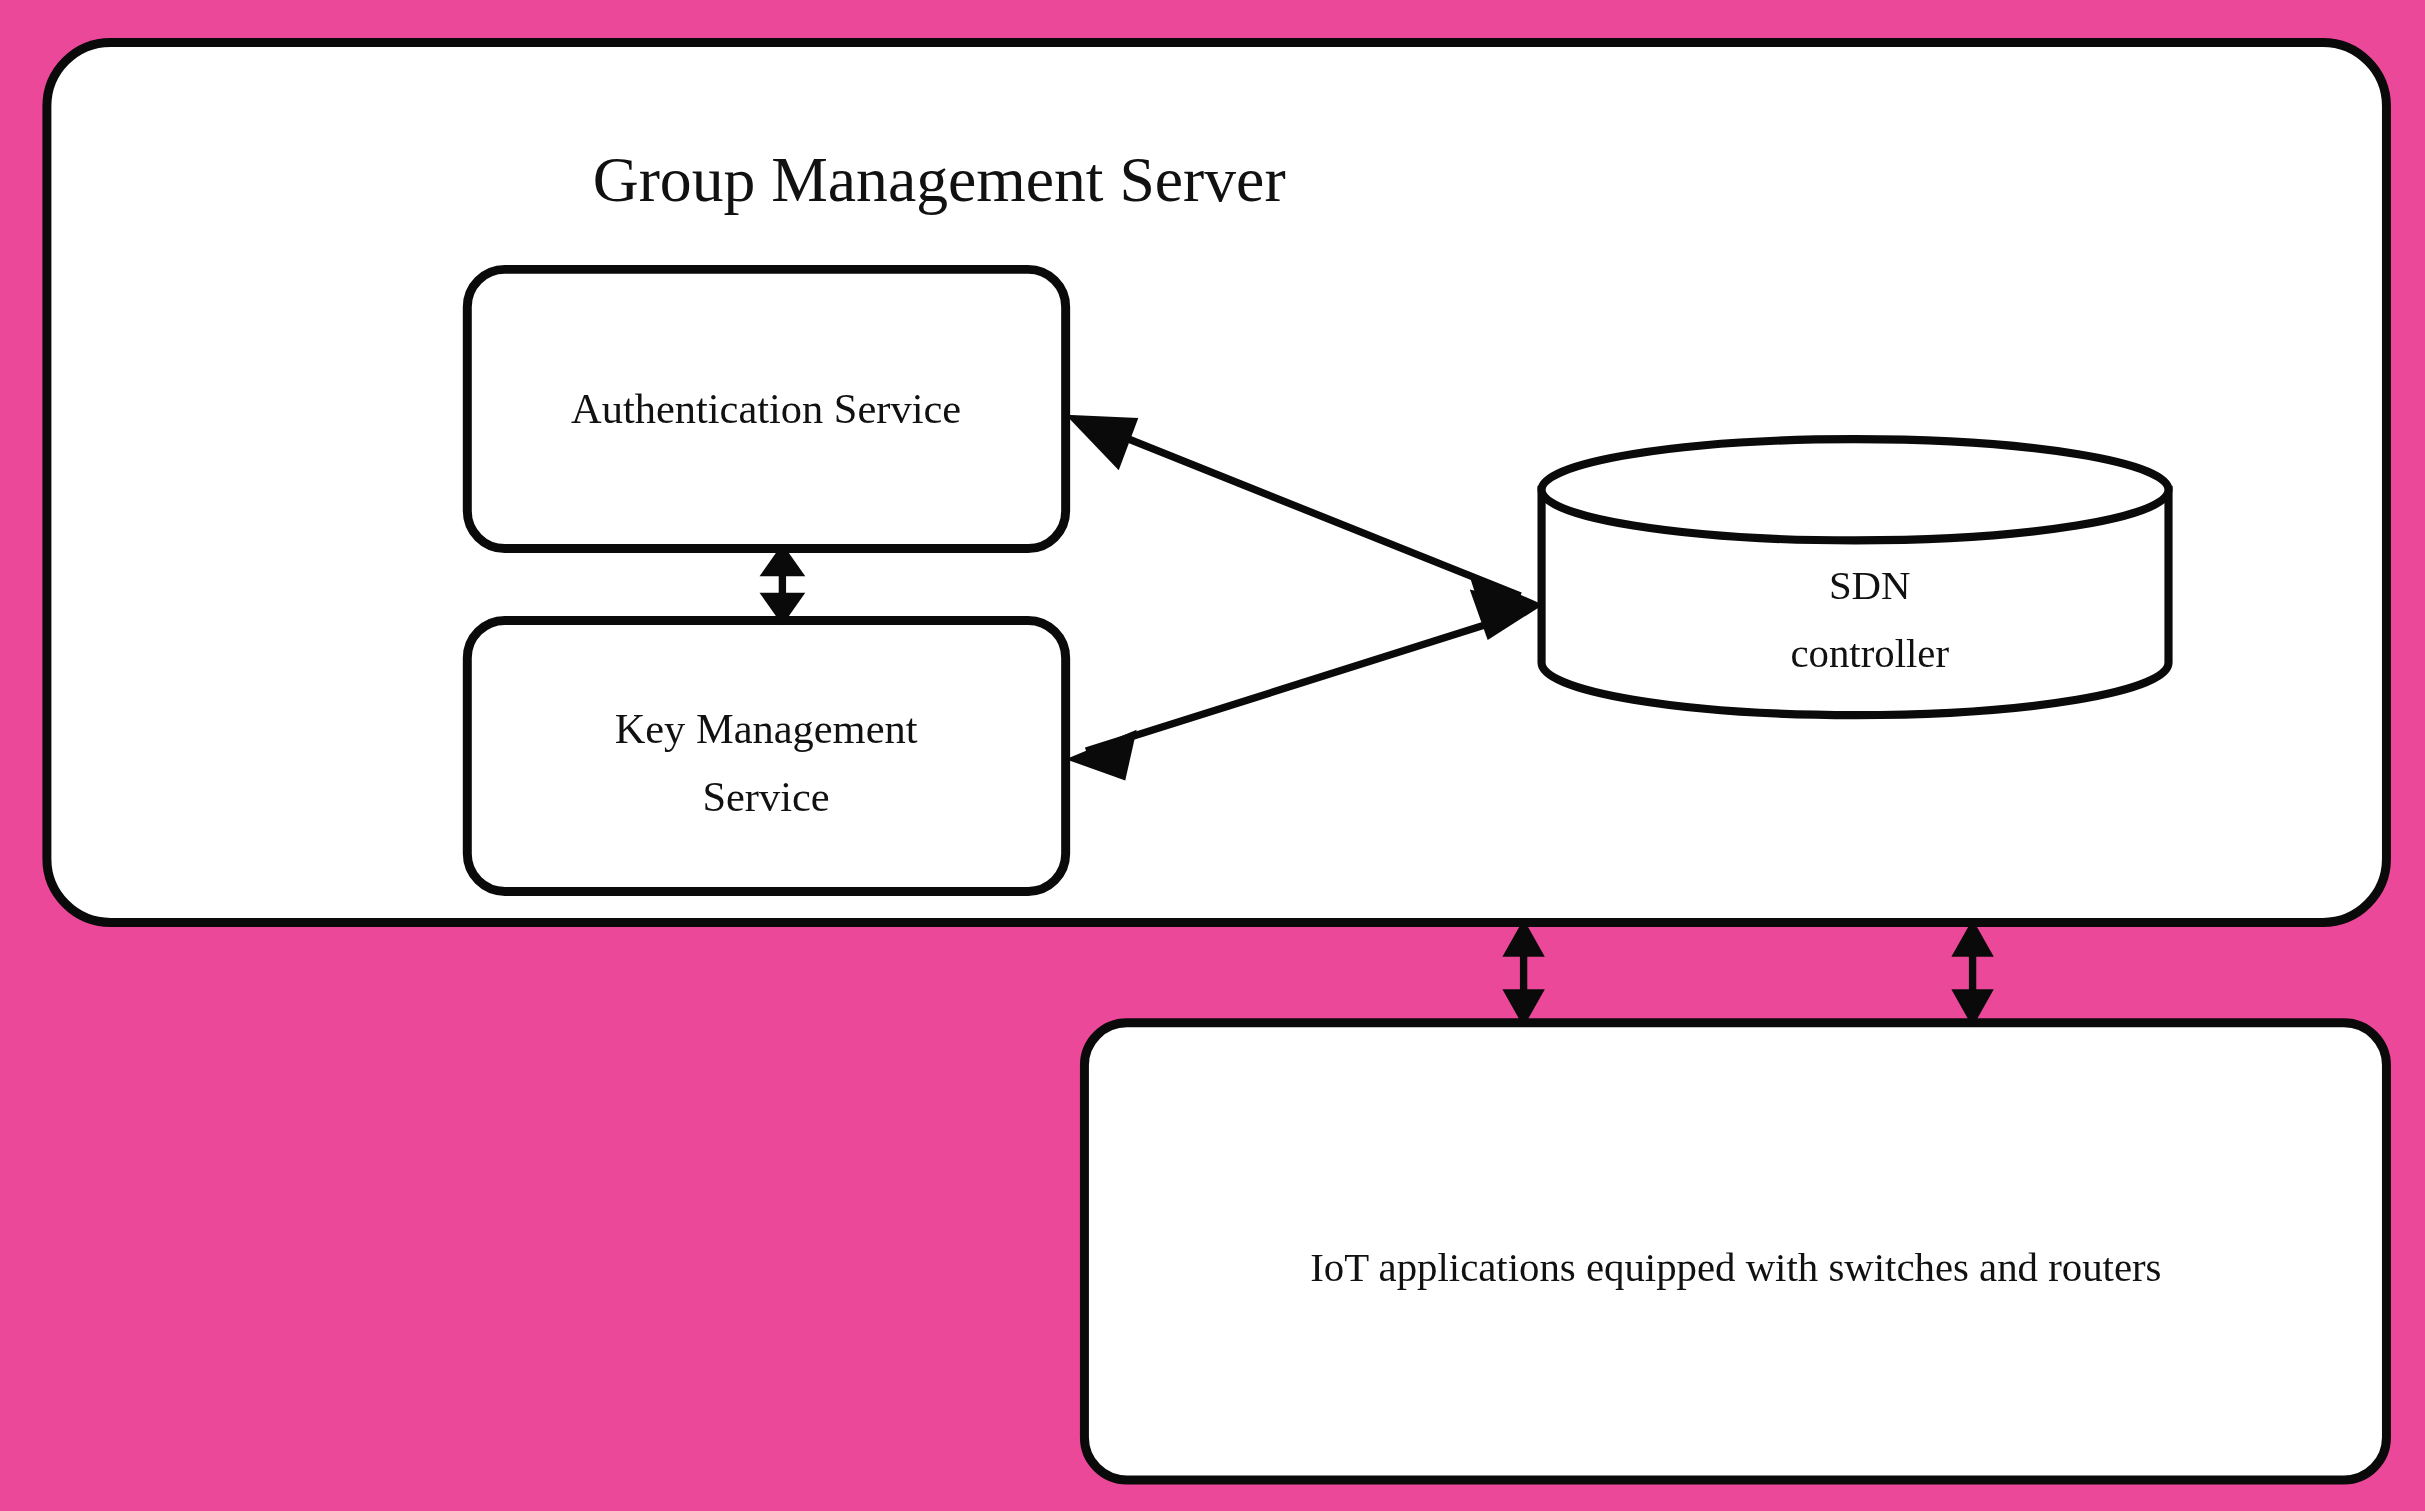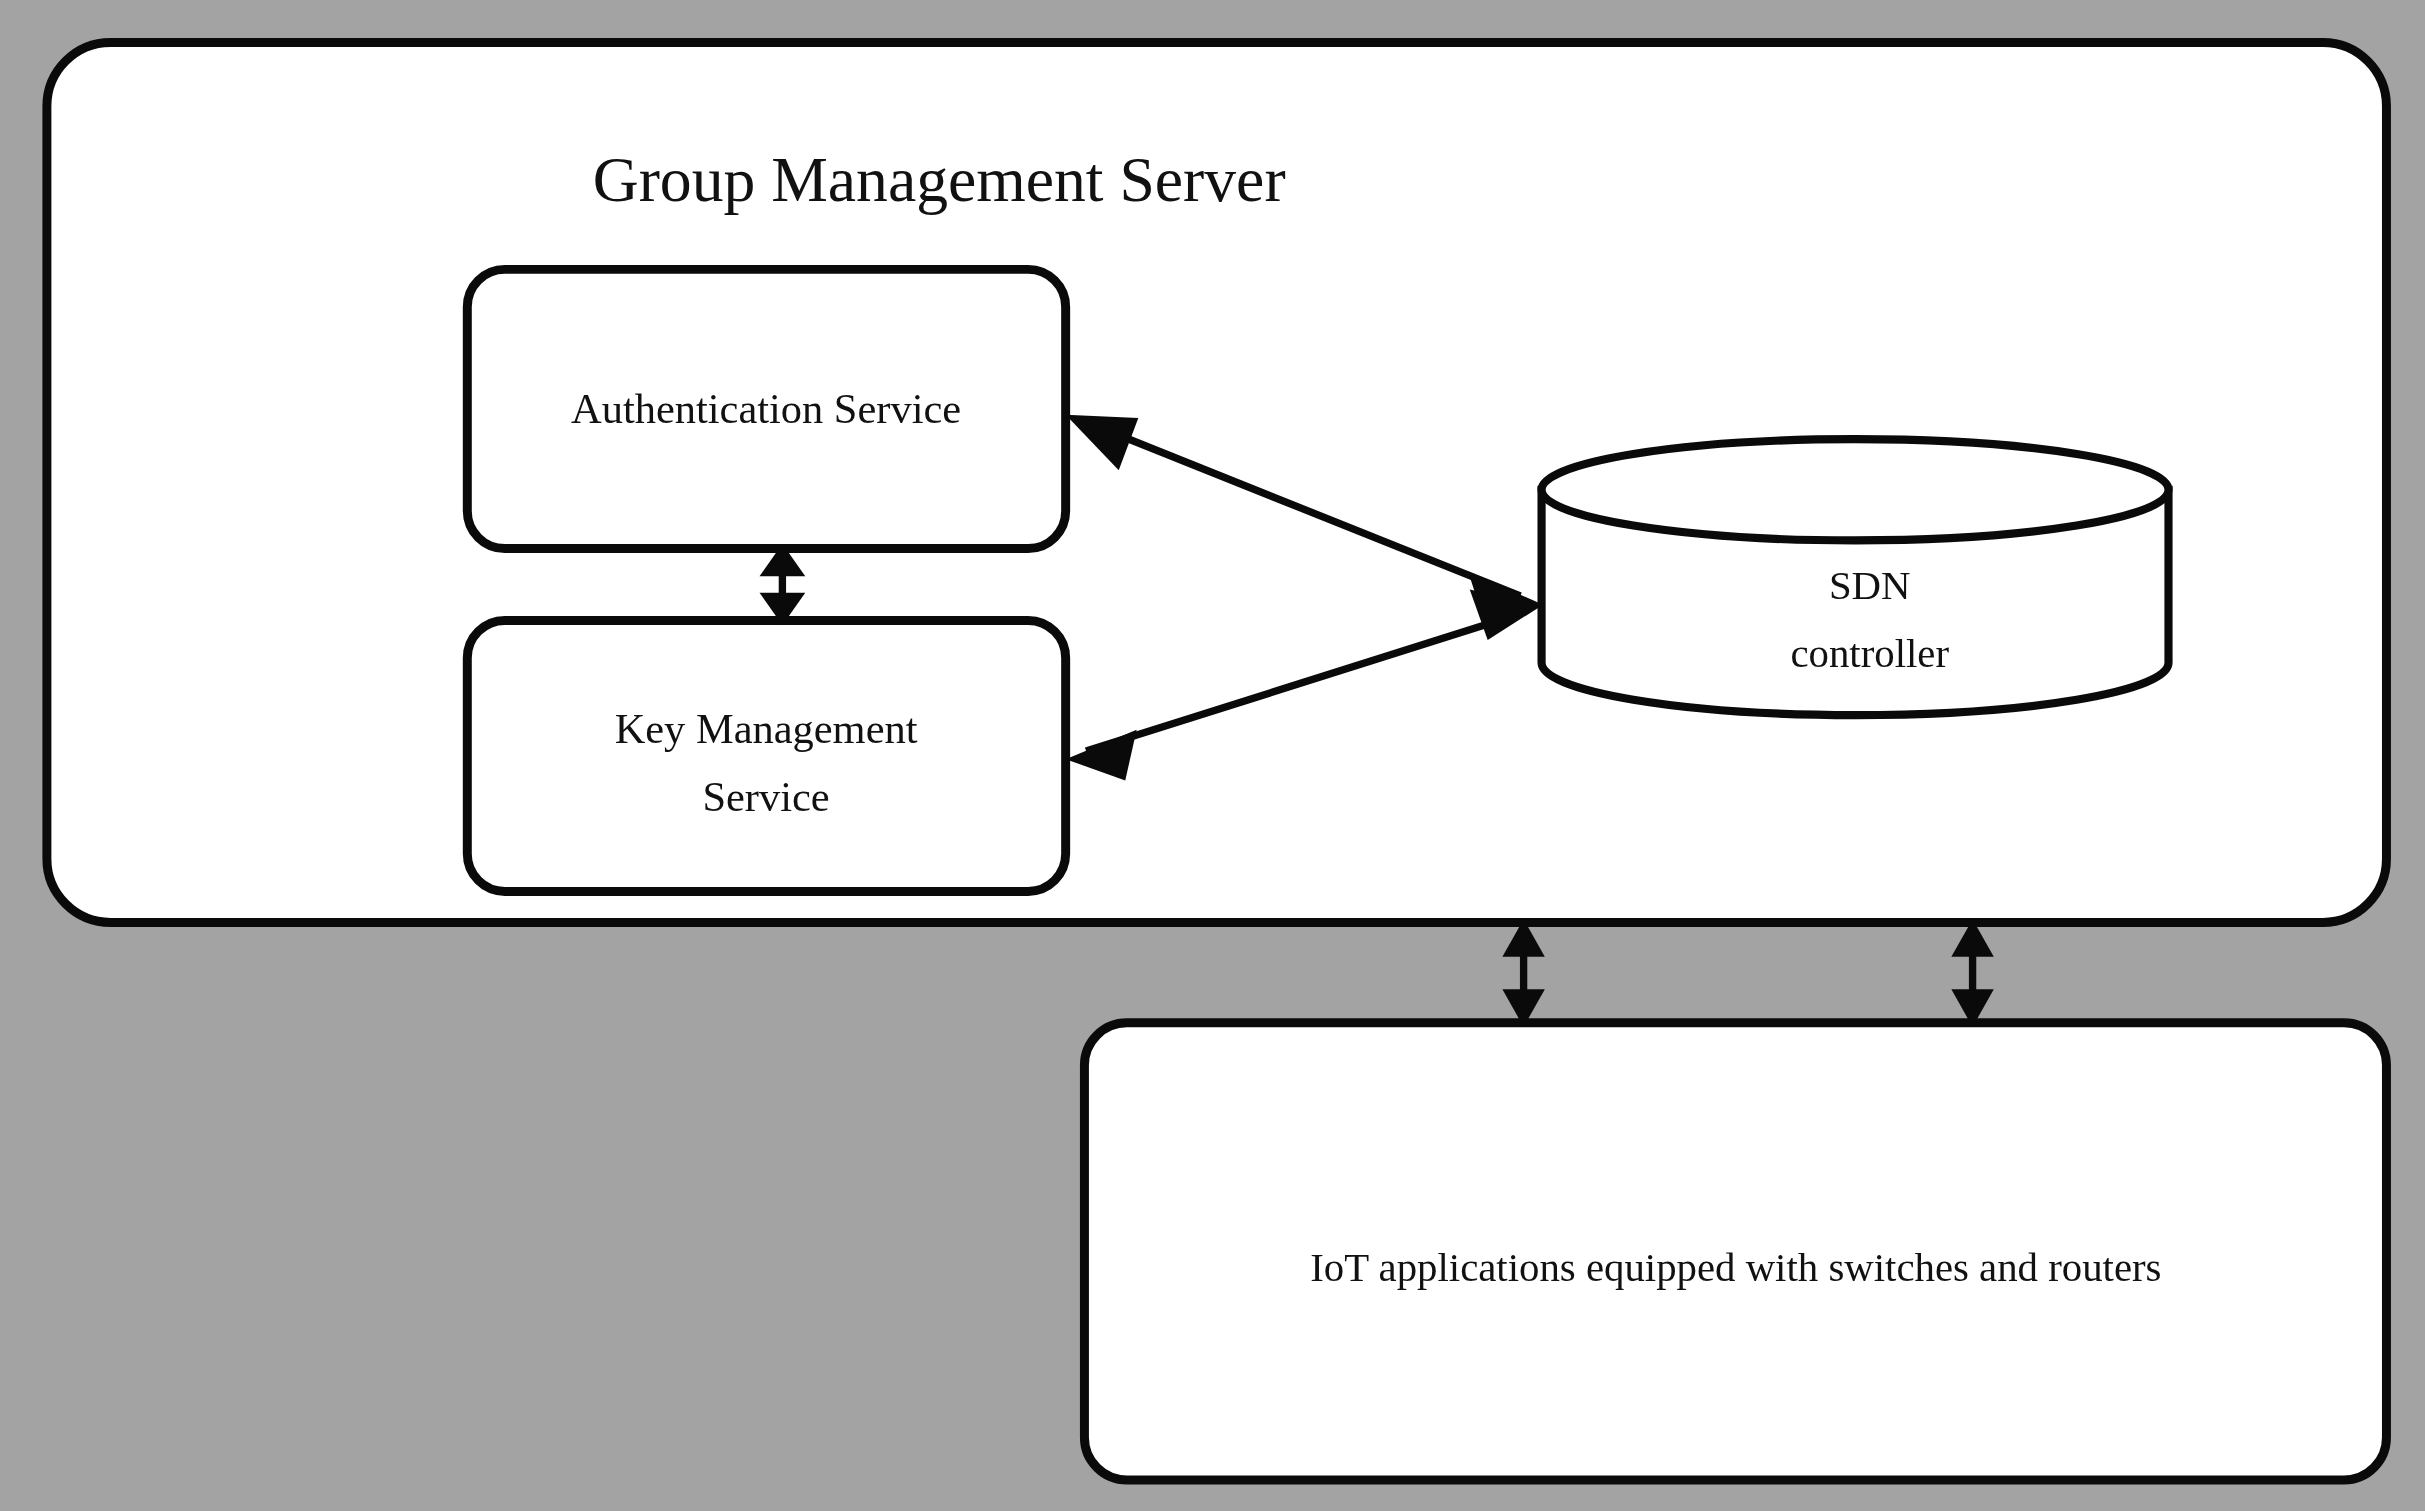--- a/index.html
+++ b/index.html
@@ -10,21 +10,21 @@
   body {
     width: 2426px;
     height: 1511px;
     overflow: hidden;
     font-family: "Liberation Serif", "DejaVu Serif", serif;
   }
   #diagram-root {
     position: relative;
     width: 2426px;
     height: 1511px;
-    background: #a3a3a3;
+    background: #ec4899;
   }
   svg.diagram {
     display: block;
     width: 2426px;
     height: 1511px;
   }
   .shape-stroke {
     fill: #ffffff;
     stroke: #0a0a0a;
   }

